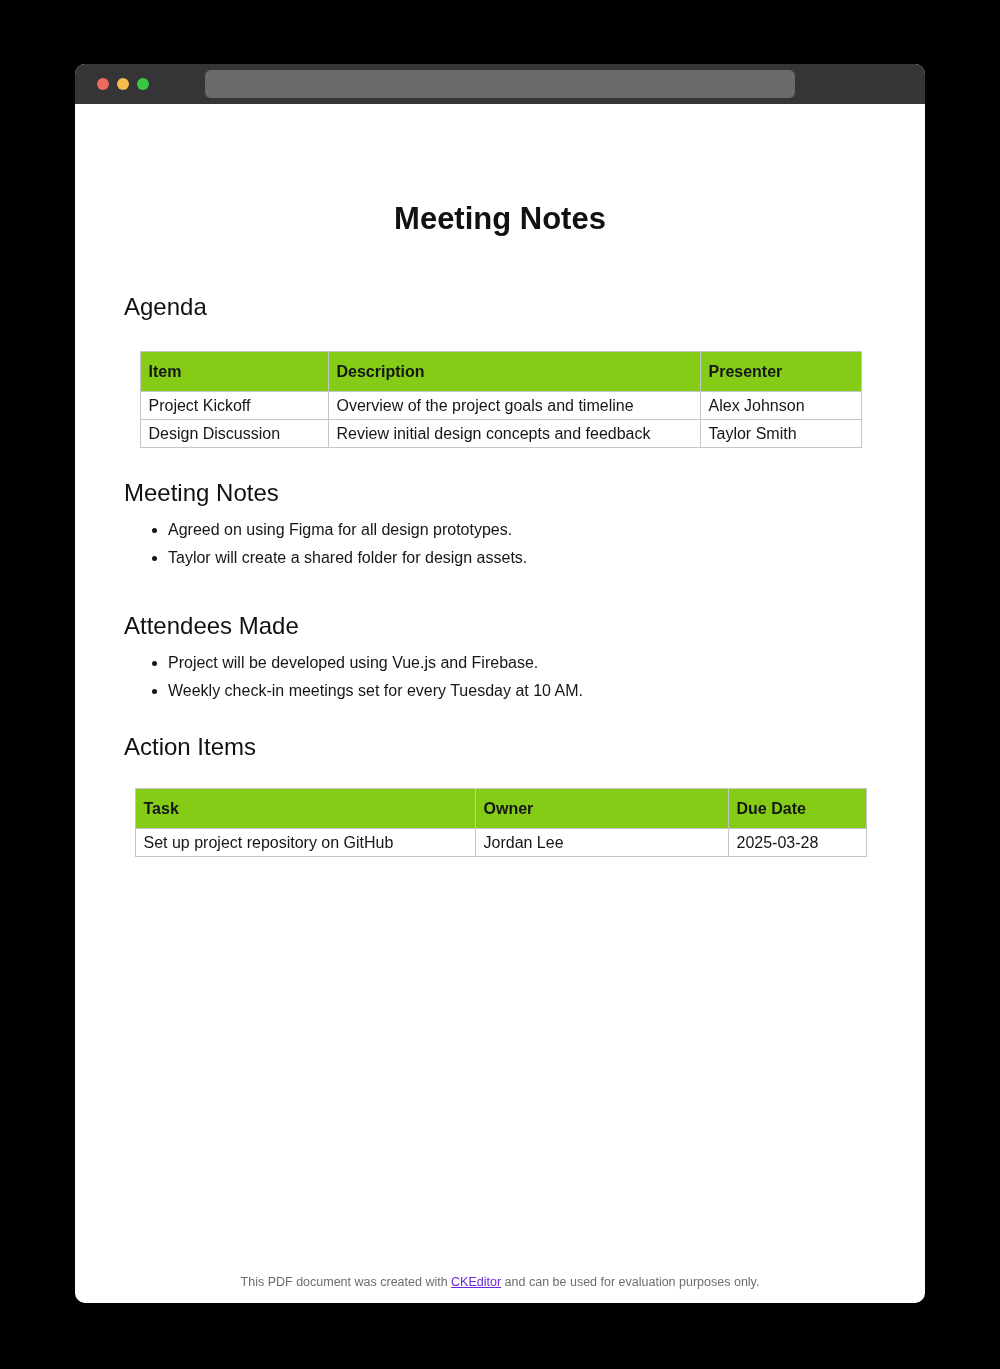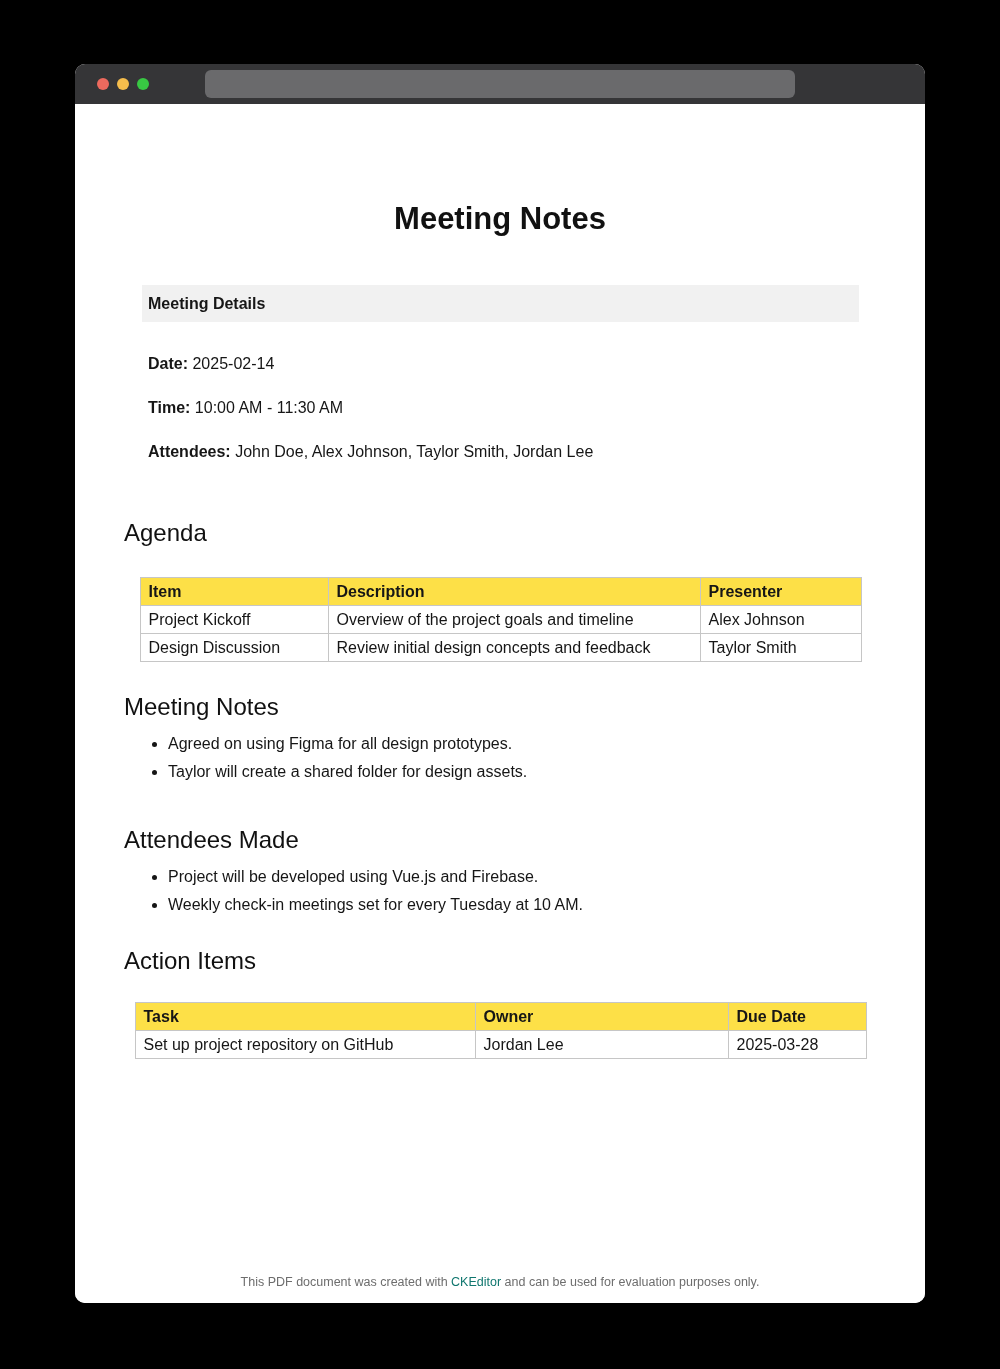--- a/index.html
+++ b/index.html
@@ -41,20 +41,21 @@
     width: 590px; height: 28px;
     border-radius: 6px;
     background: #6a6a6c;
   }
   .page {
     position: relative;
     height: 1199px;
     background: #ffffff;
     padding: 96px 49px 0;
     color: #161616;
+    border-radius: 13px;
   }
   h1.doc-title {
     margin: 0;
     font-size: 31px;
     line-height: 1.2;
     font-weight: 700;
     text-align: center;
     color: #111111;
   }
   .details { margin: 48px 17px 0 18px; }
@@ -95,43 +96,44 @@
   }
   th, td {
     border: 1px solid #c6c6c6;
     padding: 0 8px;
     text-align: left;
     vertical-align: middle;
     overflow: hidden;
     white-space: nowrap;
   }
   th {
-    height: 28px;
-    background: #fde047;
+    height: 40px;
+    background: #84cc16;
     font-weight: 700;
   }
   td { height: 28px; }
   ul {
     margin: 12px 0 0;
     padding: 0 0 0 44px;
   }
   li {
     font-size: 16px;
     line-height: 22px;
   }
   li + li { margin-top: 6px; }
   .footer {
     position: absolute;
     left: 0; right: 0; bottom: 14px;
     text-align: center;
     font-size: 12.5px;
     color: #6d6d6d;
   }
   .footer a {
-    color: #0f766e;
+    color: #6d28d9;
+    text-decoration: underline;
     cursor: pointer;
   }
 </style>
 </head>
 <body>
 
 <div class="window">
 
   <div class="titlebar">
     <div class="lights">
@@ -139,26 +141,20 @@
       <span class="light yellow"></span>
       <span class="light green"></span>
     </div>
     <div class="urlbar"></div>
   </div>
 
   <div class="page">
 
     <h1 class="doc-title">Meeting Notes</h1>
 
-    <div class="details">
-      <div class="band">Meeting Details</div>
-      <p class="first"><strong>Date:</strong> <span>2025-02-14</span></p>
-      <p><strong>Time:</strong> <span>10:00 AM - 11:30 AM</span></p>
-      <p><strong>Attendees:</strong> <span>John Doe, Alex Johnson, Taylor Smith, Jordan Lee</span></p>
-    </div>
 
     <h2 class="agenda">Agenda</h2>
 
     <figure class="tbl tbl-agenda">
       <table>
         <colgroup>
             <col style="width:188px">
             <col style="width:372px">
             <col style="width:161px">
           </colgroup>

